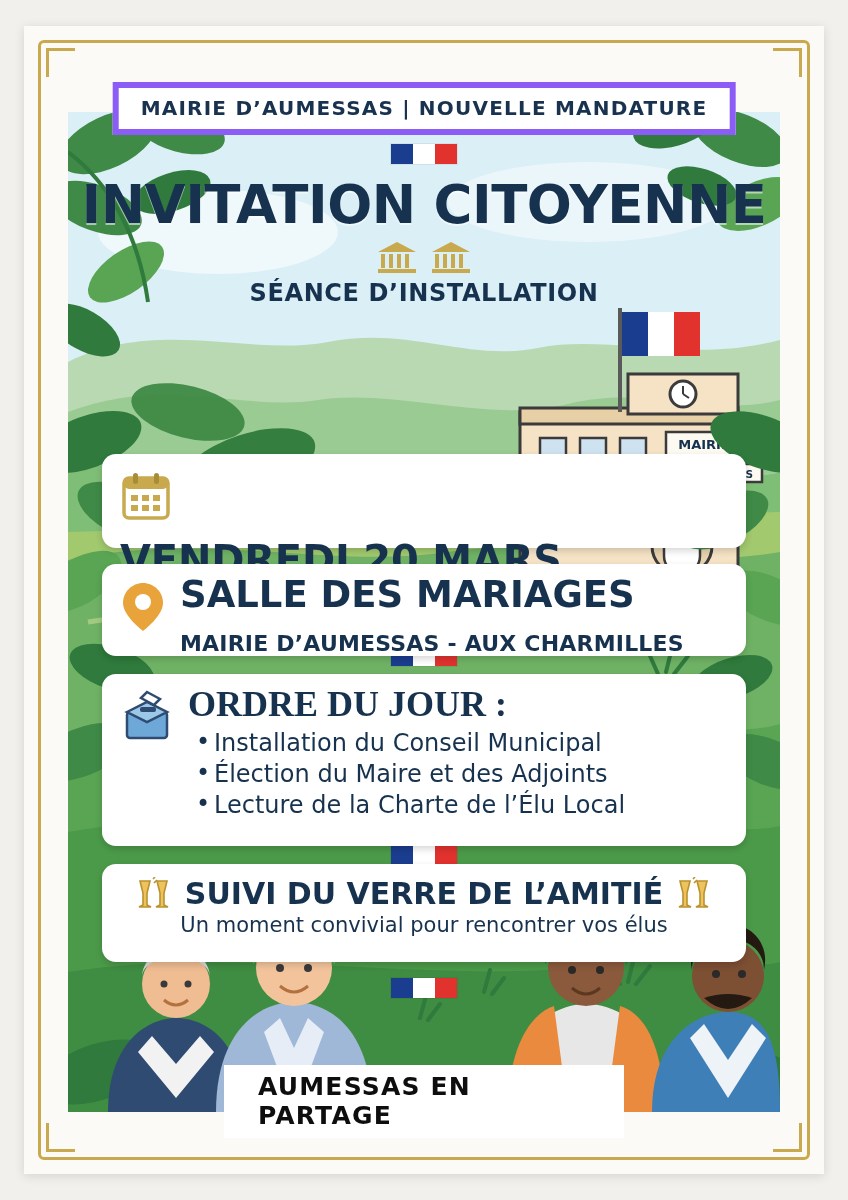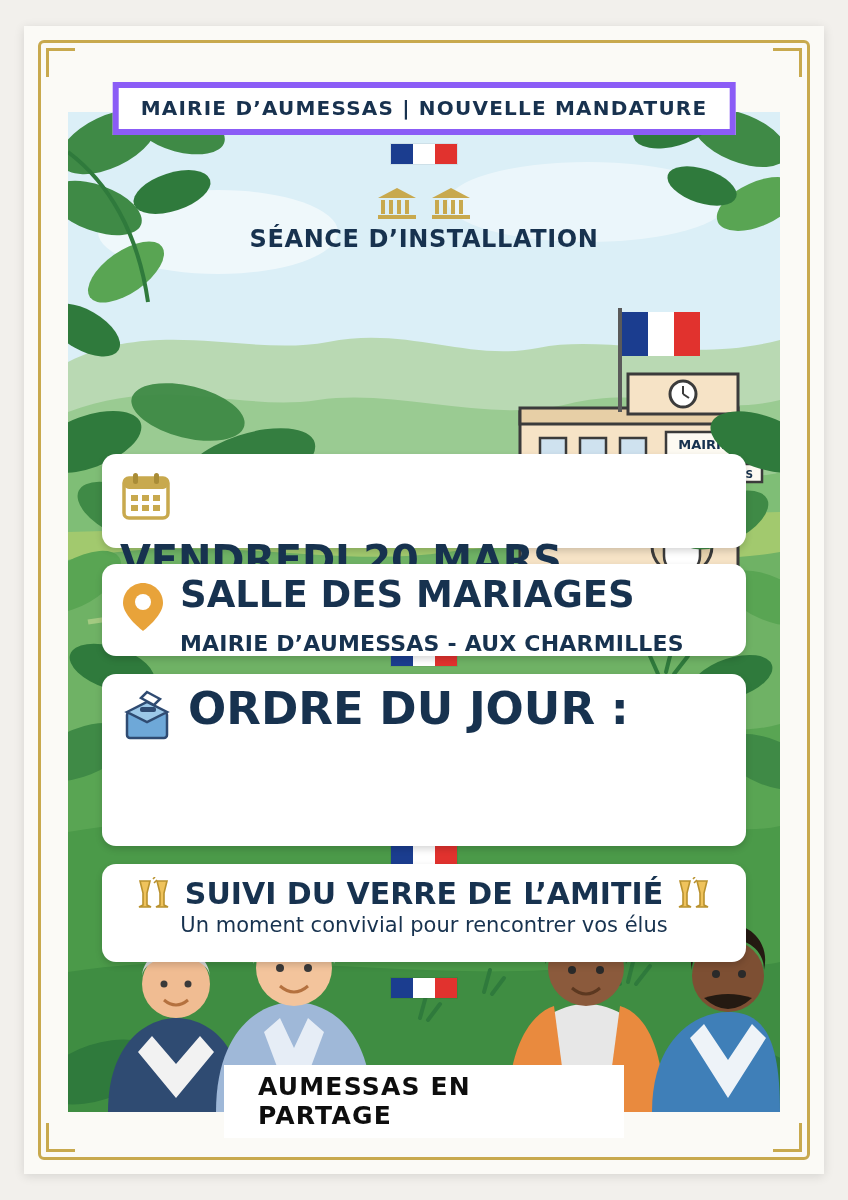--- a/index.html
+++ b/index.html
@@ -166,21 +166,21 @@
 
   #card-date   { top: 428px; height: 94px; flex-direction: column; }
   #card-date .line1 { font-size: 40px; line-height: 1.0; letter-spacing: -0.2px; }
   #card-date .line2 { font-size: 25px; margin-top: 2px; }
 
   #card-place  { top: 538px; height: 92px; }
   #card-place .line1 { font-size: 37px; line-height: 1.0; }
   #card-place .line2 { font-size: 22px; margin-top: 18px; letter-spacing: 0.2px; }
 
   #card-agenda { top: 648px; height: 172px; }
-  #card-agenda .line1 { font-size: 45px; line-height: 1.0; }
+  #card-agenda .line1 { font-size: 36px; line-height: 1.0; font-family: Liberation Serif, serif; }
   #card-agenda ul {
     margin: 6px 0 0 0;
     padding-left: 26px;
     list-style: none;
   }
   #card-agenda li {
     font-family: "DejaVu Sans", sans-serif;
     font-size: 24px;
     color: #17324f;
     line-height: 1.3;
@@ -408,20 +408,21 @@
       <span class="b"></span>
       <span class="w"></span>
       <span class="r"></span>
     </div>
 
   <div class="header-ribbon">
     <span class="txt">MAIRIE D’AUMESSAS | NOUVELLE MANDATURE</span>
   </div>
 
   <div class="title-block">
+    <div class="title-main">INVITATION CITOYENNE</div>
     <div class="title-sub-row">
       <svg width="40" height="34" viewBox="0 0 40 34">
         <polygon points="20,2 39,12 1,12" fill="#c8a94e"></polygon>
         <rect x="4" y="14" width="4" height="14" fill="#c8a94e"></rect>
         <rect x="12" y="14" width="4" height="14" fill="#c8a94e"></rect>
         <rect x="20" y="14" width="4" height="14" fill="#c8a94e"></rect>
         <rect x="28" y="14" width="4" height="14" fill="#c8a94e"></rect>
         <rect x="1" y="29" width="38" height="4" fill="#c8a94e"></rect>
       </svg>
       <svg width="40" height="34" viewBox="0 0 40 34">
@@ -476,20 +477,25 @@
     <span class="icon">
       <svg width="54" height="54" viewBox="0 0 54 54">
         <rect x="7" y="22" width="40" height="26" rx="3" fill="#6ea8d8" stroke="#2f4b72" stroke-width="2.5"></rect>
         <polygon points="7,22 27,12 47,22 27,32" fill="#9cc8e8" stroke="#2f4b72" stroke-width="2.5"></polygon>
         <rect x="20" y="17" width="16" height="5" rx="2" fill="#2f4b72"></rect>
         <polygon points="27,2 40,9 34,15 21,8" fill="#ffffff" stroke="#2f4b72" stroke-width="2.5"></polygon>
       </svg>
     </span>
     <div class="body">
       <div class="line1">ORDRE DU JOUR :</div>
+      <ul>
+        <li>Installation du Conseil Municipal</li>
+        <li>Élection du Maire et des Adjoints</li>
+        <li>Lecture de la Charte de l’Élu Local</li>
+      </ul>
     </div>
   </div>
 
   <div class="card" id="card-drink">
     <div class="inner">
       <div class="line1">
         <svg width="38" height="34" viewBox="0 0 38 34">
           <path d="M5 4 L15 4 L12 16 L12 28 L16 30 L4 30 L8 28 L8 16 Z" fill="#efc35c" stroke="#b9922f" stroke-width="1.6"></path>
           <path d="M22 4 L32 4 L29 16 L29 28 L33 30 L21 30 L25 28 L25 16 Z" fill="#efc35c" stroke="#b9922f" stroke-width="1.6"></path>
           <path d="M18 2 l2 -2 M19 6 l3 -3" stroke="#b9922f" stroke-width="1.6"></path>

